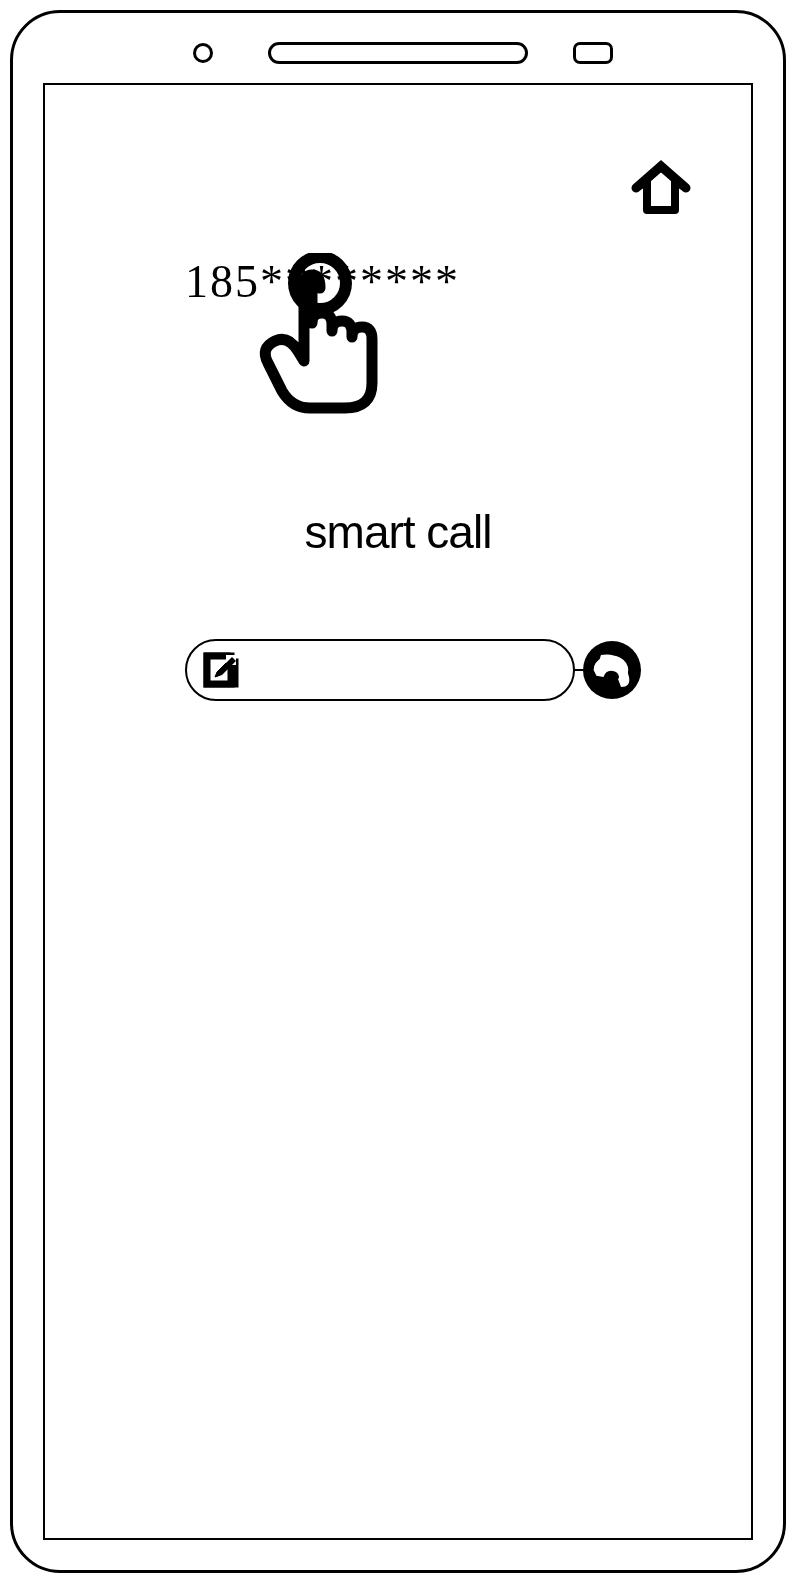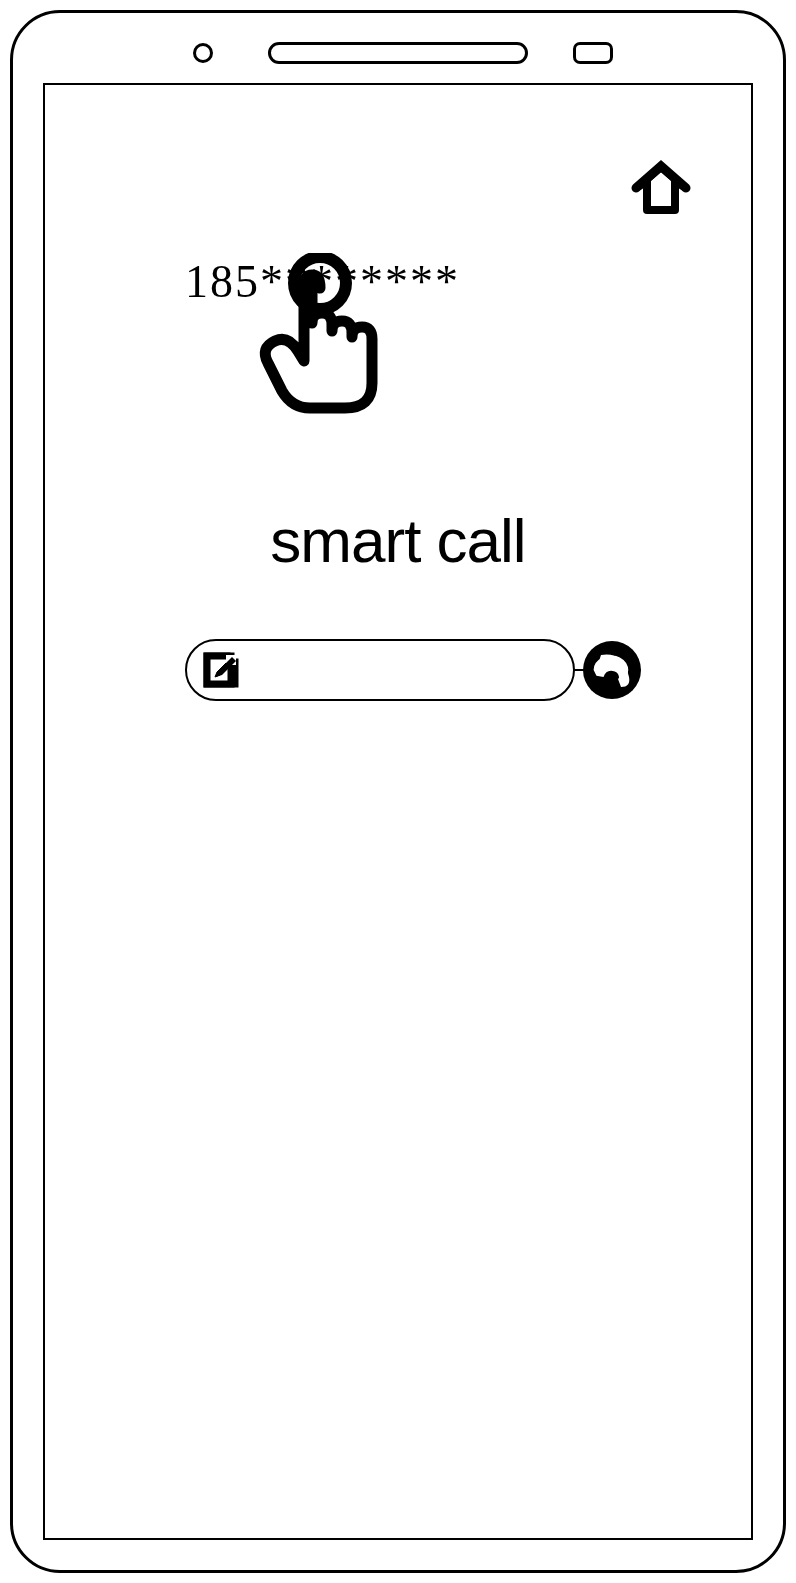--- a/index.html
+++ b/index.html
@@ -84,21 +84,21 @@
       left: 205px;
       width: 175px;
       height: 175px;
     }
     .app-title {
       position: absolute;
       top: 420px;
       left: 0;
       right: 0;
       text-align: center;
-      font-size: 62px;
+      font-size: 46px;
       font-family: Arial, sans-serif;
       letter-spacing: -1px;
     }
     .input-row {
       position: absolute;
       top: 554px;
       left: 140px;
       display: flex;
       align-items: center;
     }

